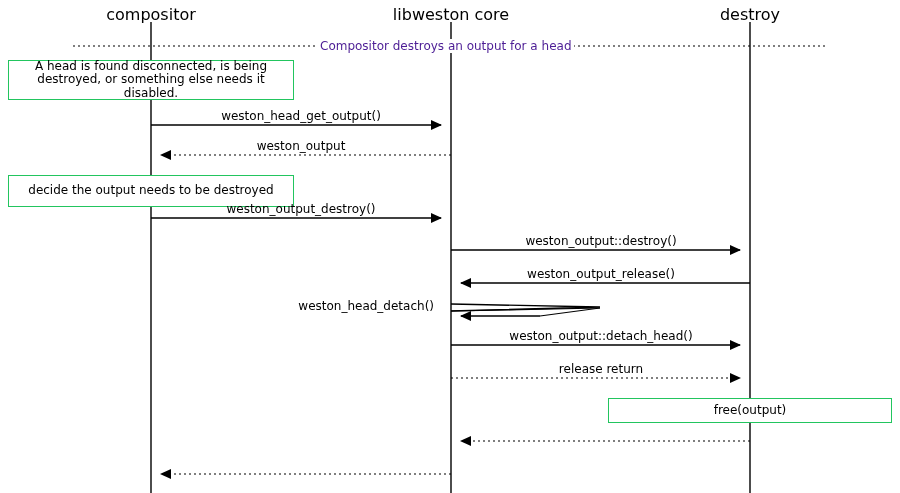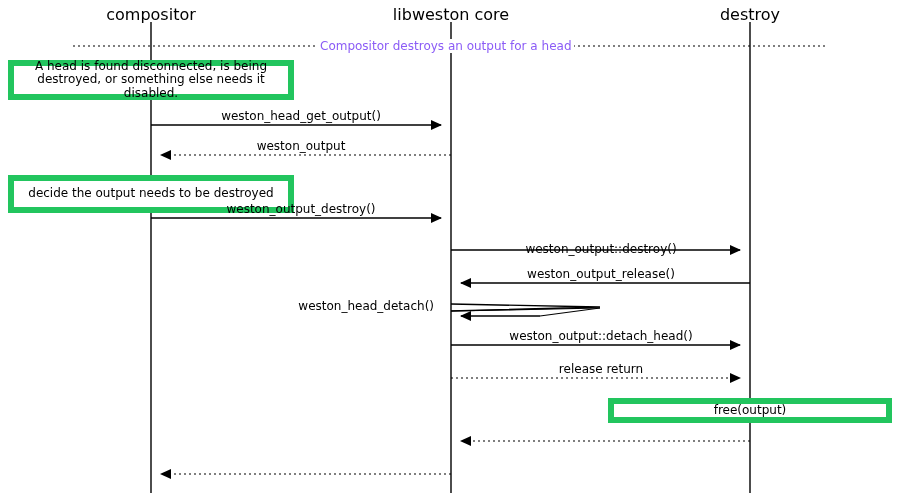--- a/index.html
+++ b/index.html
@@ -15,21 +15,21 @@
   .lifeline-label{
     position:absolute;
     font-size:16px;
     color:#000;
     white-space:nowrap;
     transform:translateX(-50%);
     text-align:center;
   }
   .note{
     position:absolute;
-    border:6px solid #22c55e;
+    border:1px solid #22c55e;
     background:#ffffff;
     box-sizing:border-box;
     font-size:12px;
     color:#000;
     display:flex;
     align-items:center;
     justify-content:center;
     text-align:center;
     line-height:1.12;
     padding:1px 4px;
@@ -39,21 +39,21 @@
     font-size:12px;
     color:#000;
     white-space:nowrap;
     background:transparent;
   }
   .msg-label.center{transform:translateX(-50%);}
   .msg-label.leftof{transform:translateX(-100%);}
   .divider-label{
     position:absolute;
     font-size:12px;
-    color:#8b5cf6;
+    color:#4c1d95;
     white-space:nowrap;
     background:#ffffff;
     padding:0 2px;
   }
 </style>
 </head>
 <body>
 
 <svg id="diagram" viewBox="0 0 900 493" width="900" height="493" xmlns="http://www.w3.org/2000/svg">
   <defs>
@@ -124,31 +124,31 @@
 </svg>
 
 <div class="lifeline-label" style="left:151px;top:5px;">compositor</div>
 <div class="lifeline-label" style="left:451px;top:5px;">libweston core</div>
 <div class="lifeline-label" style="left:750px;top:5px;">destroy</div>
 
 <div class="divider-label" style="left:318px;top:39px;">Compositor destroys an output for a head</div>
 
 <div class="note" style="left:8px;top:60px;width:286px;height:40px;">A head is found disconnected, is being destroyed, or something else needs it disabled.</div>
 
-<div class="note" style="left:8px;top:175px;width:286px;height:38px;">decide the output needs to be destroyed</div>
+<div class="note" style="left:8px;top:175px;width:286px;height:32px;">decide the output needs to be destroyed</div>
 
 <div class="note" style="left:608px;top:398px;width:284px;height:25px;">free(output)</div>
 
 <div class="msg-label center" style="left:301px;top:109px;text-align:center;">weston_head_get_output()</div>
 
 <div class="msg-label center" style="left:301px;top:139px;">weston_output</div>
 
 <div class="msg-label center" style="left:301px;top:202px;">weston_output_destroy()</div>
 
-<div class="msg-label center" style="left:601px;top:242px;">weston_output::destroy()</div>
+<div class="msg-label center" style="left:601px;top:234px;">weston_output::destroy()</div>
 
 <div class="msg-label center" style="left:601px;top:267px;">weston_output_release()</div>
 
 <div class="msg-label leftof" style="left:434px;top:299px;">weston_head_detach()</div>
 
 <div class="msg-label center" style="left:601px;top:329px;">weston_output::detach_head()</div>
 
 <div class="msg-label center" style="left:601px;top:362px;">release return</div>
 
 </body></html>

